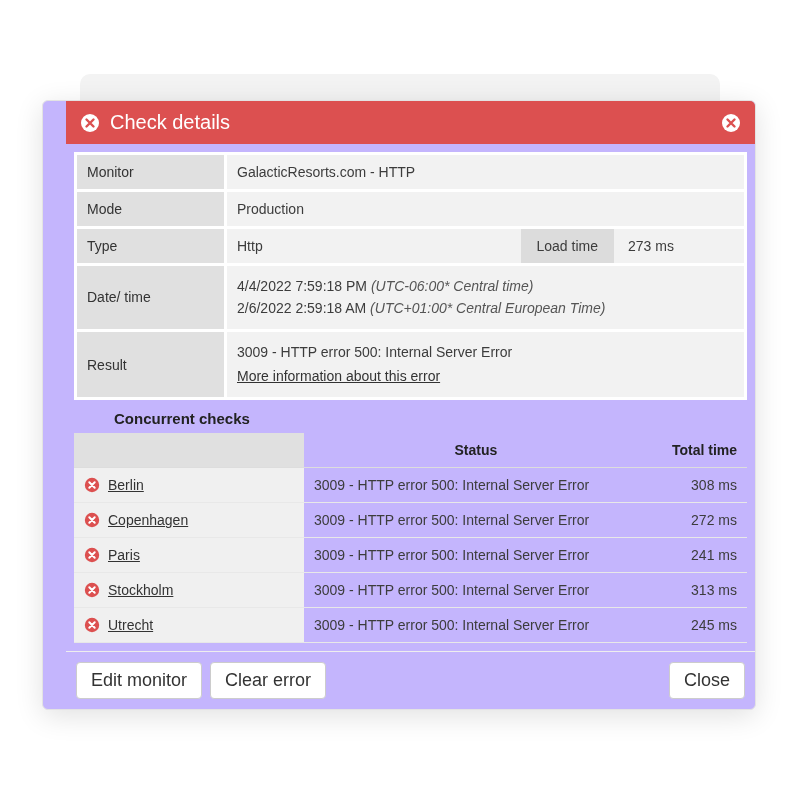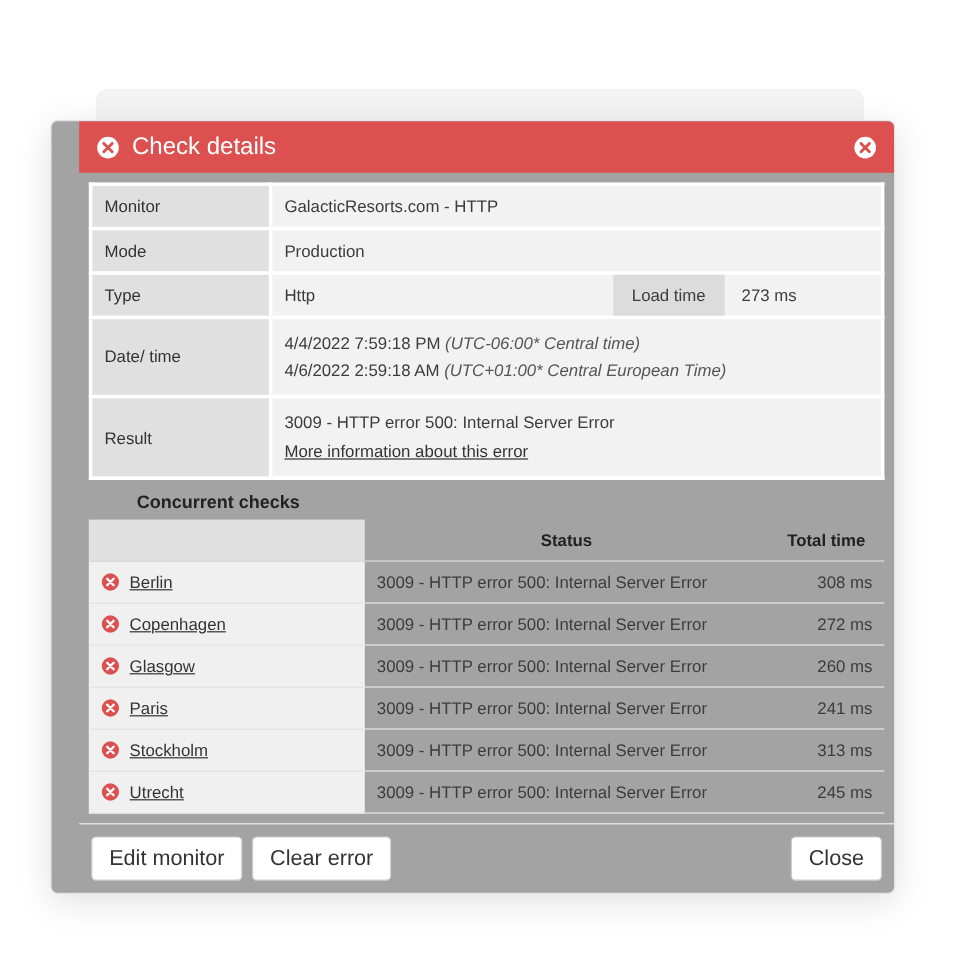--- a/index.html
+++ b/index.html
@@ -15,23 +15,23 @@
       left: 80px;
       right: 80px;
       top: 74px;
       height: 580px;
       background: #f3f3f3;
       border-radius: 10px;
     }
     .modal {
       position: absolute;
       left: 42px;
-      right: 54px;
+      right: 44px;
       top: 100px;
-      background: #a3a3a3;
+      background: #c4b5fd;
       border-radius: 6px;
       box-shadow: 0 6px 28px rgba(0,0,0,0.12);
       border: 1px solid #e3e3e3;
       overflow: hidden;
       padding-left: 23px;
     }
     .modal-header {
       background: #dc5050;
       color: #fff;
       display: flex;
@@ -90,21 +90,21 @@
       font-size: 14px;
       color: #3c3c3c;
     }
     .cc-table th {
       text-align: center;
       font-weight: 600;
       padding: 9px 10px;
       border-bottom: 1px solid #ddd;
       color: #222;
     }
-    .cc-table th.total { text-align: center; }
+    .cc-table th.total { text-align: right; }
     .cc-table th.loc { background: #e0e0e0; width: 230px; }
     .cc-table td {
       padding: 9px 10px;
       border-bottom: 1px solid #e8e8e8;
     }
     .cc-table td.loc-cell {
       background: #f0f0f0;
     }
     .cc-table td.time-cell { text-align: right; }
     .loc-inner { display: flex; align-items: center; gap: 8px; }
@@ -174,21 +174,21 @@
           </div>
         </td>
       </tr>
       <tr>
         <td class="label-cell">Date/ time</td>
         <td class="value-cell dt-lines">
           <div>
             <span>4/4/2022 7:59:18 PM </span><span class="italic">(UTC-06:00* Central time)</span>
           </div>
           <div>
-            <span>4/6/2022 2:59:18 AM </span><span class="italic">(UTC+01:00* Central European Time)</span>
+            <span>2/6/2022 2:59:18 AM </span><span class="italic">(UTC+01:00* Central European Time)</span>
           </div>
         </td>
       </tr>
       <tr>
         <td class="label-cell">Result</td>
         <td class="value-cell result-lines">
           <div>3009 - HTTP error 500: Internal Server Error</div>
           <a class="result-link">More information about this error</a>
         </td>
       </tr>
@@ -232,33 +232,20 @@
             <td>3009 - HTTP error 500: Internal Server Error</td>
             <td class="time-cell">272 ms</td>
           </tr>
           <tr>
             <td class="loc-cell">
               <div class="loc-inner">
                 <span class="error-icon"><svg viewBox="0 0 16 16" width="16" height="16">
                     <circle cx="8" cy="8" r="7.2" fill="#dc5050"></circle>
                     <path d="M5.3 5.3 L10.7 10.7 M10.7 5.3 L5.3 10.7" stroke="#fff" stroke-width="2" stroke-linecap="round"></path>
                   </svg></span>
-                <a class="loc-name">Glasgow</a>
-              </div>
-            </td>
-            <td>3009 - HTTP error 500: Internal Server Error</td>
-            <td class="time-cell">260 ms</td>
-          </tr>
-          <tr>
-            <td class="loc-cell">
-              <div class="loc-inner">
-                <span class="error-icon"><svg viewBox="0 0 16 16" width="16" height="16">
-                    <circle cx="8" cy="8" r="7.2" fill="#dc5050"></circle>
-                    <path d="M5.3 5.3 L10.7 10.7 M10.7 5.3 L5.3 10.7" stroke="#fff" stroke-width="2" stroke-linecap="round"></path>
-                  </svg></span>
                 <a class="loc-name">Paris</a>
               </div>
             </td>
             <td>3009 - HTTP error 500: Internal Server Error</td>
             <td class="time-cell">241 ms</td>
           </tr>
           <tr>
             <td class="loc-cell">
               <div class="loc-inner">
                 <span class="error-icon"><svg viewBox="0 0 16 16" width="16" height="16">

